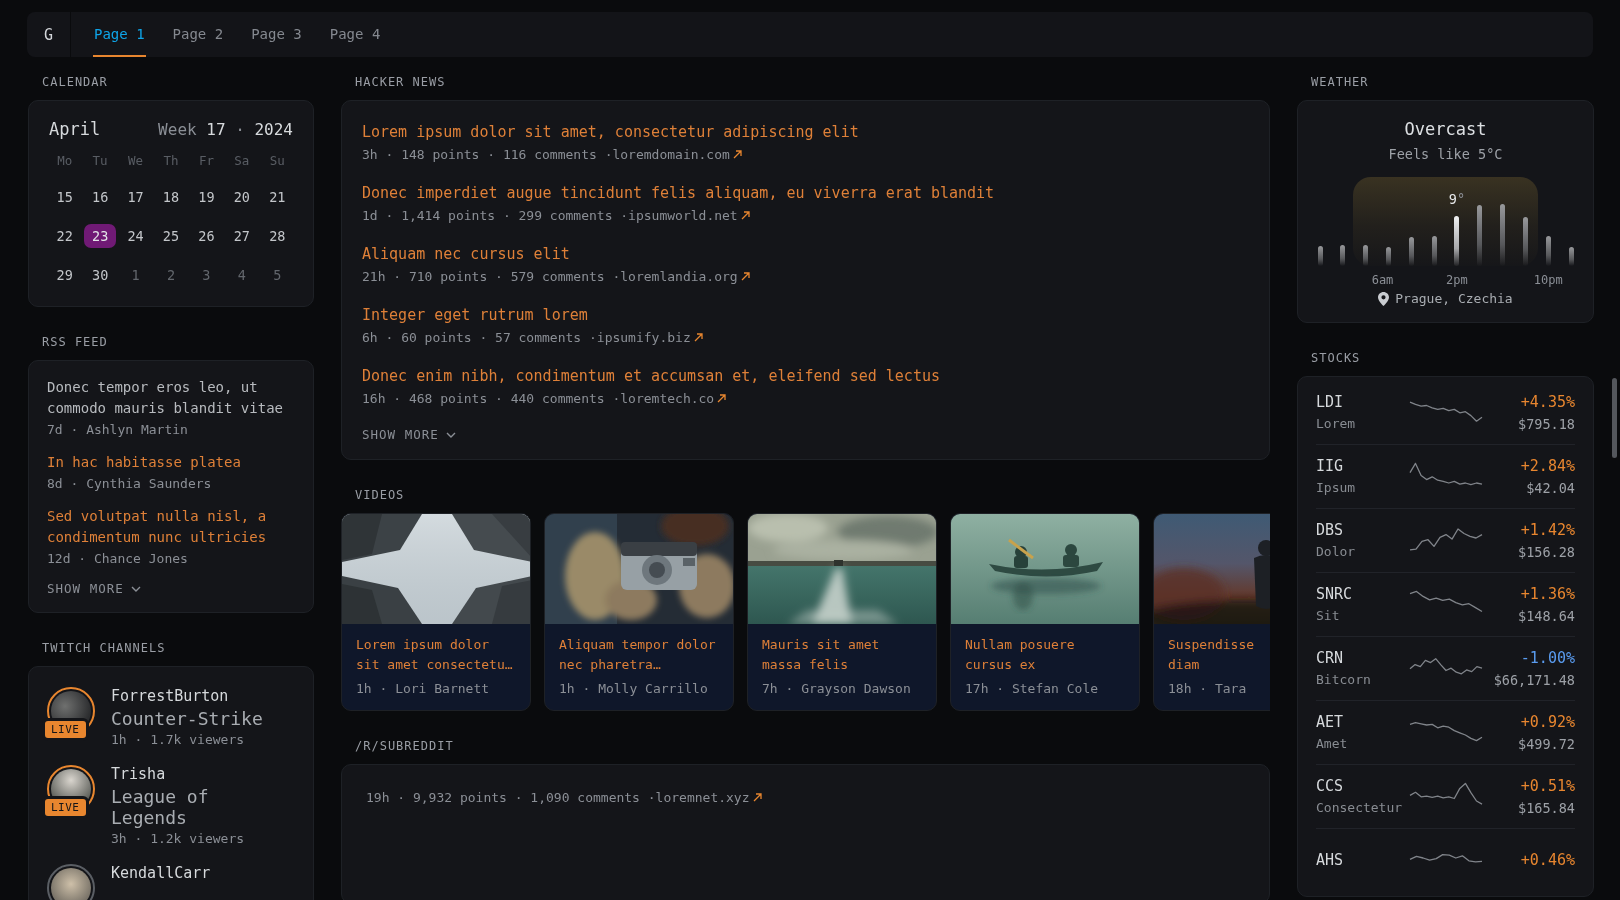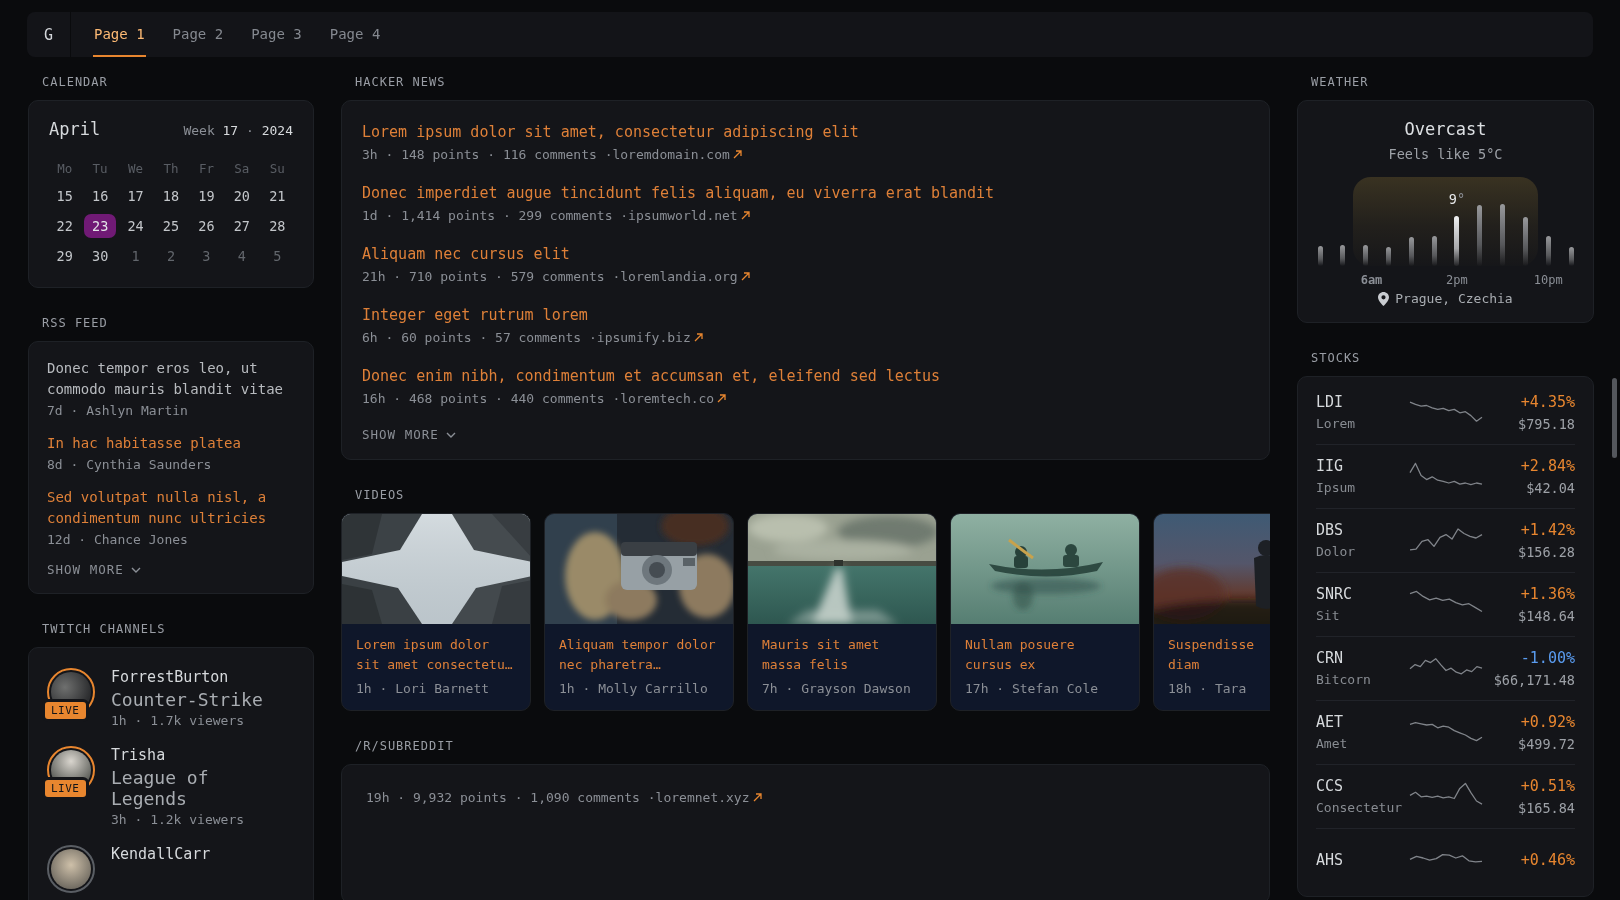--- a/index.html
+++ b/index.html
@@ -17,21 +17,21 @@
   }
   .logo-box {
     width:44px; display:flex; align-items:center; justify-content:center;
     color:#d3d6da; font-size:15px; border-right:1px solid #0a0b0d;
   }
   .tabs { display:flex; margin-left:22px; gap:26px; }
   .tab {
     display:flex; align-items:center; font-size:14px; color:#84888f;
     border-bottom:2px solid transparent; padding:0 1px; cursor:pointer;
   }
-  .tab.active { color:#fdba74; border-bottom-color:#e8862f; }
+  .tab.active { color:#0ea5e9; border-bottom-color:#e8862f; }
   
   .main { position:absolute; left:28px; top:75px; display:flex; gap:27px; }
   .col-left  { width:286px; flex:none; }
   .col-mid   { width:929px; flex:none; }
   .col-right { width:297px; flex:none; }
   .widget { margin-bottom:28px; }
   .wlabel {
     font-size:12px; letter-spacing:1px; color:#9a9ea5; margin:0 0 11px 14px;
     text-transform:uppercase;
   }
@@ -44,24 +44,24 @@
   .grey-title { color:#b8bbbf; text-decoration:none; cursor:pointer; }
   .show-more {
     font-size:12.5px; color:#8b8f96; letter-spacing:1px; display:flex;
     align-items:center; gap:7px; cursor:pointer; margin-top:12px;
   }
   .chev { width:10px; height:6px; }
   .ext-arrow { width:9px; height:9px; margin-left:3px; }
   
   .cal-head { display:flex; justify-content:space-between; align-items:baseline; padding:2px 2px 0 2px; }
   .cal-month { font-size:17px; color:#d7dadd; }
-  .cal-week { font-size:13px; }
+  .cal-week { font-size:16px; }
   .cal-week .w-dim { color:#8b8f96; }
   .cal-week .w-lit { color:#d7dadd; }
-  .cal-grid { display:grid; grid-template-columns:repeat(7,1fr); margin-top:16px; row-gap:0; }
+  .cal-grid { display:grid; grid-template-columns:repeat(7,1fr); margin-top:8px; row-gap:9px; }
   .cal-cell {
     height:30px; display:flex; align-items:center; justify-content:center;
     font-size:13.5px; color:#c3c6ca;
   }
   .cal-cell.hdr { color:#595d64; font-size:12.5px; height:26px; }
   .cal-cell.dim { color:#62666c; }
   .cal-cell.sel span {
     background:#701a75; border-radius:7px; padding:4px 8px; color:#e2e4e7;
   }
   
@@ -568,21 +568,21 @@
             <div class="w-bar" style="left: 114.091px; height: 30px;"></div>
             <div class="w-bar cur" style="left: 136.909px; height: 50px;"></div>
             <div class="w-bar" style="left: 159.727px; height: 61px;"></div>
             <div class="w-bar" style="left: 182.545px; height: 62px;"></div>
             <div class="w-bar" style="left: 205.364px; height: 49px;"></div>
             <div class="w-bar" style="left: 228.182px; height: 30px;"></div>
             <div class="w-bar" style="left: 251px; height: 19px;"></div>
             <div class="w-temp" style="left: 139.409px; bottom: 59px;"><span>9</span><span class="deg">°</span></div>
           </div>
         <div class="w-axis" id="w-axis">
-            <span style="left: 54px; font-weight: bold;">6am</span>
+            <span style="left: 65px;">6am</span>
             <span style="left: 139.409px;">2pm</span>
             <span style="left: 230.682px;">10pm</span>
           </div>
         <div class="w-loc">
           <svg width="11" height="14" viewBox="0 0 11 14">
               <path d="M5.5 0C2.5 0 0 2.4 0 5.3 0 9.2 5.5 14 5.5 14S11 9.2 11 5.3C11 2.4 8.5 0 5.5 0zm0 7.4a2.1 2.1 0 1 1 0-4.2 2.1 2.1 0 0 1 0 4.2z" fill="#c9ccd0"></path>
             </svg>
           <span>Prague, Czechia</span>
         </div>
       </div>

